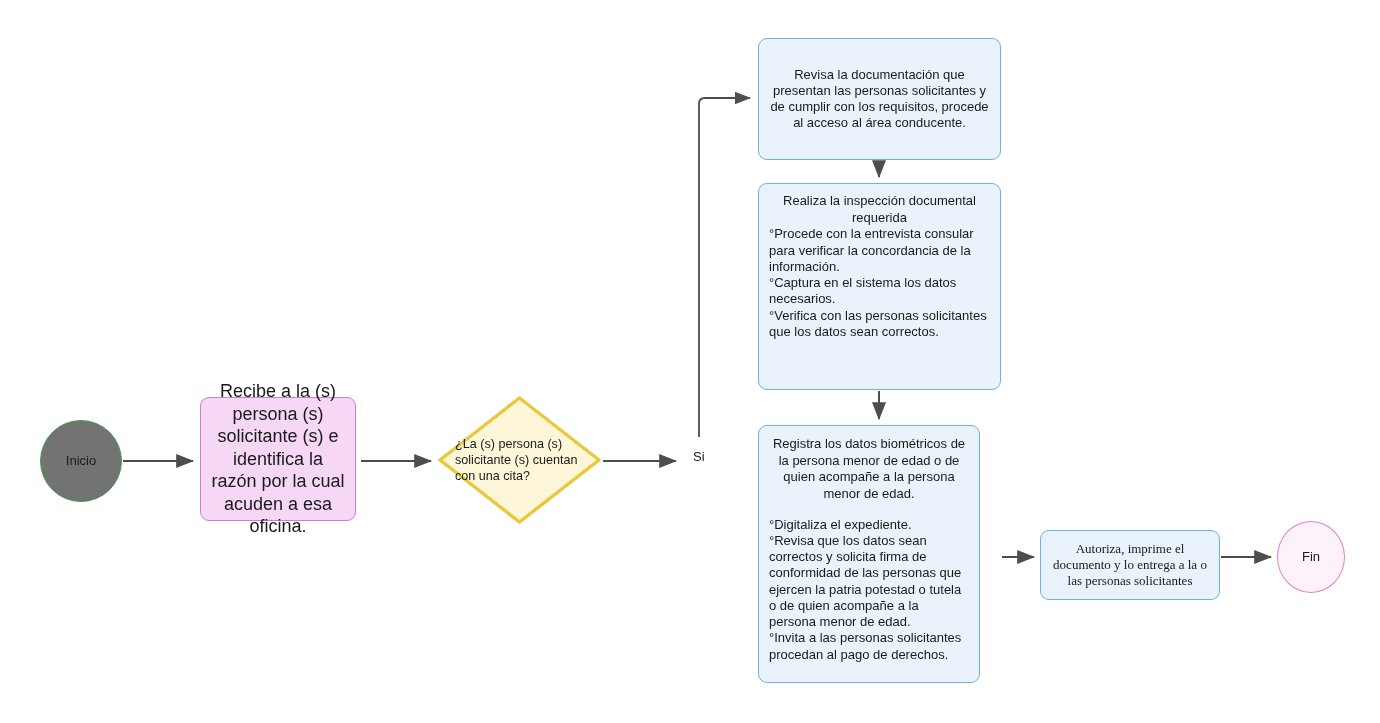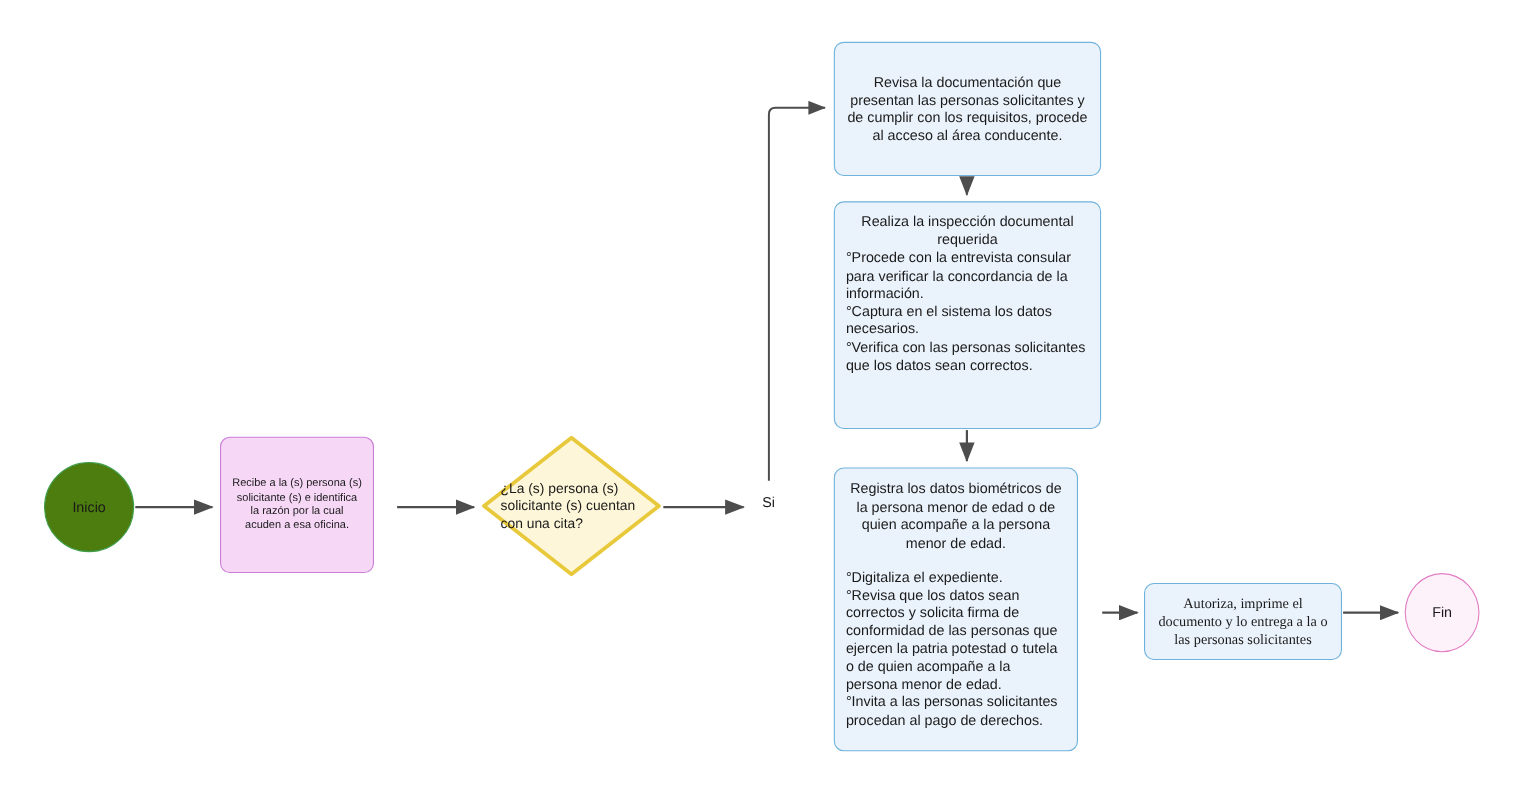--- a/index.html
+++ b/index.html
@@ -40,46 +40,46 @@
     white-space: pre-line;
   }
 
   
   .terminator-start {
     left: 40px;
     top: 420px;
     width: 82px;
     height: 82px;
     border-radius: 50%;
-    background: #4d7c0f;
+    background: #737373;
     border: 1.4px solid #3f9e4b;
     font-size: 13px;
   }
   
   .terminator-end {
     left: 1277px;
     top: 521px;
     width: 68px;
     height: 72px;
     border-radius: 50%;
     background: #fdf1fa;
     border: 1.4px solid #e27ec4;
     font-size: 13px;
   }
 
   
   .process-purple {
     left: 200px;
     top: 397px;
-    width: 140px;
+    width: 156px;
     height: 124px;
     border-radius: 9px;
     background: #f6d7f6;
     border: 1.6px solid #cb7ed6;
-    font-size: 10px;
+    font-size: 18px;
     padding: 6px 9px;
   }
 
   
   .decision-wrap {
     left: 437px;
     top: 395px;
     width: 165px;
     height: 130px;
   }

